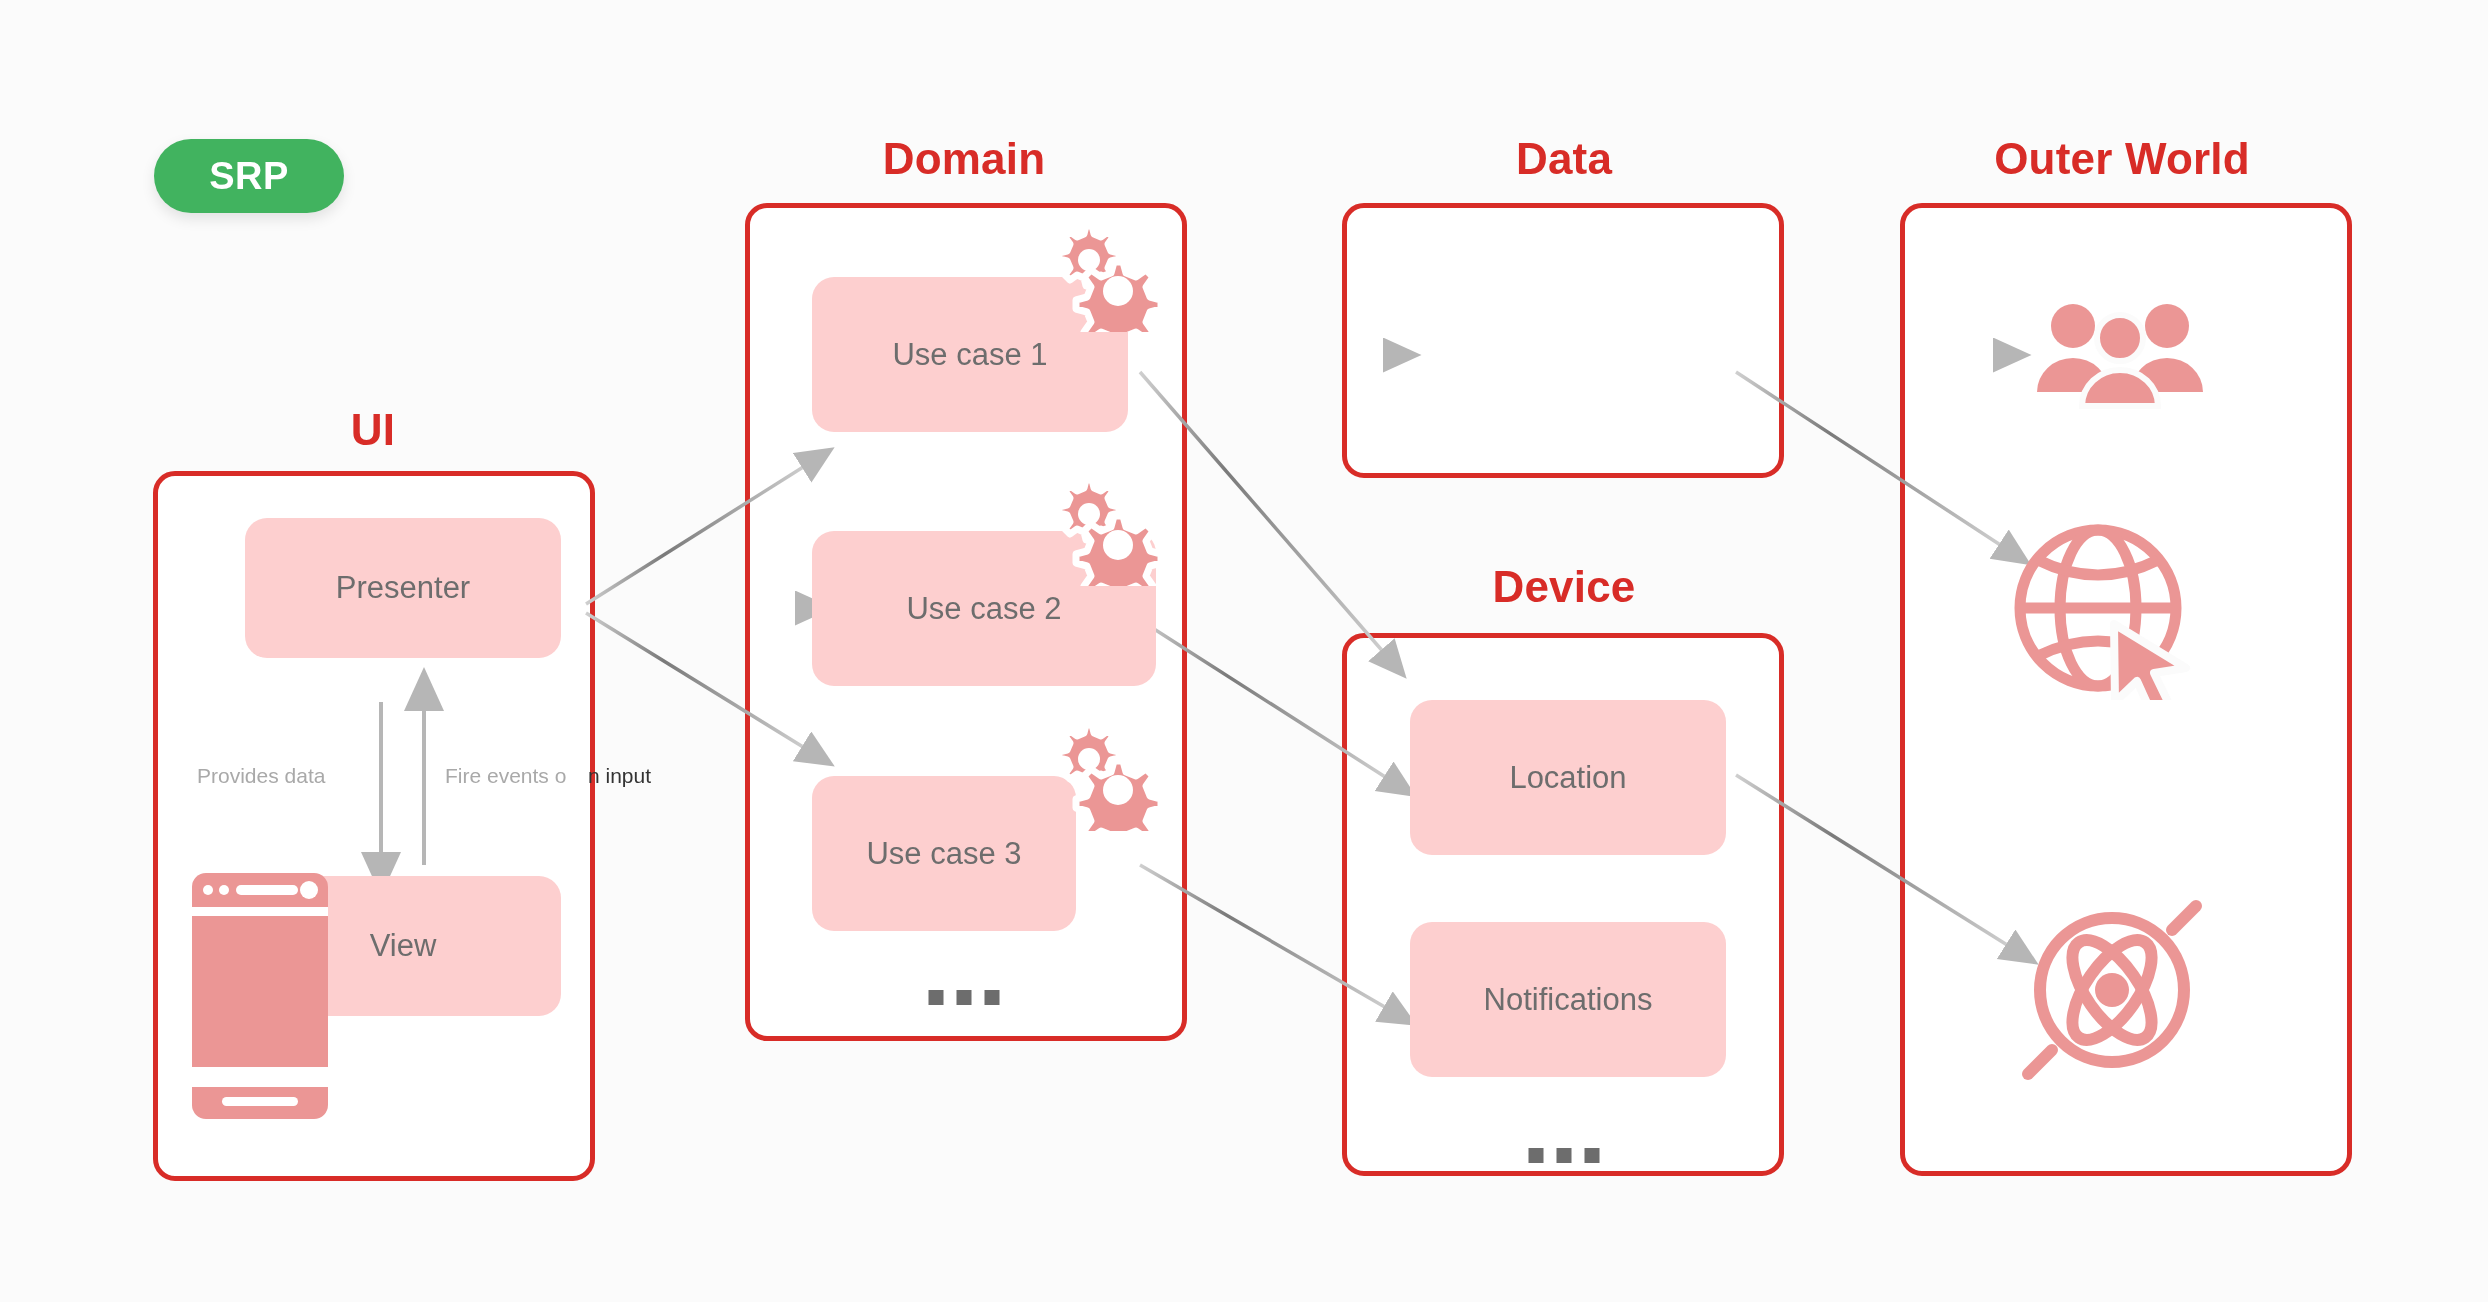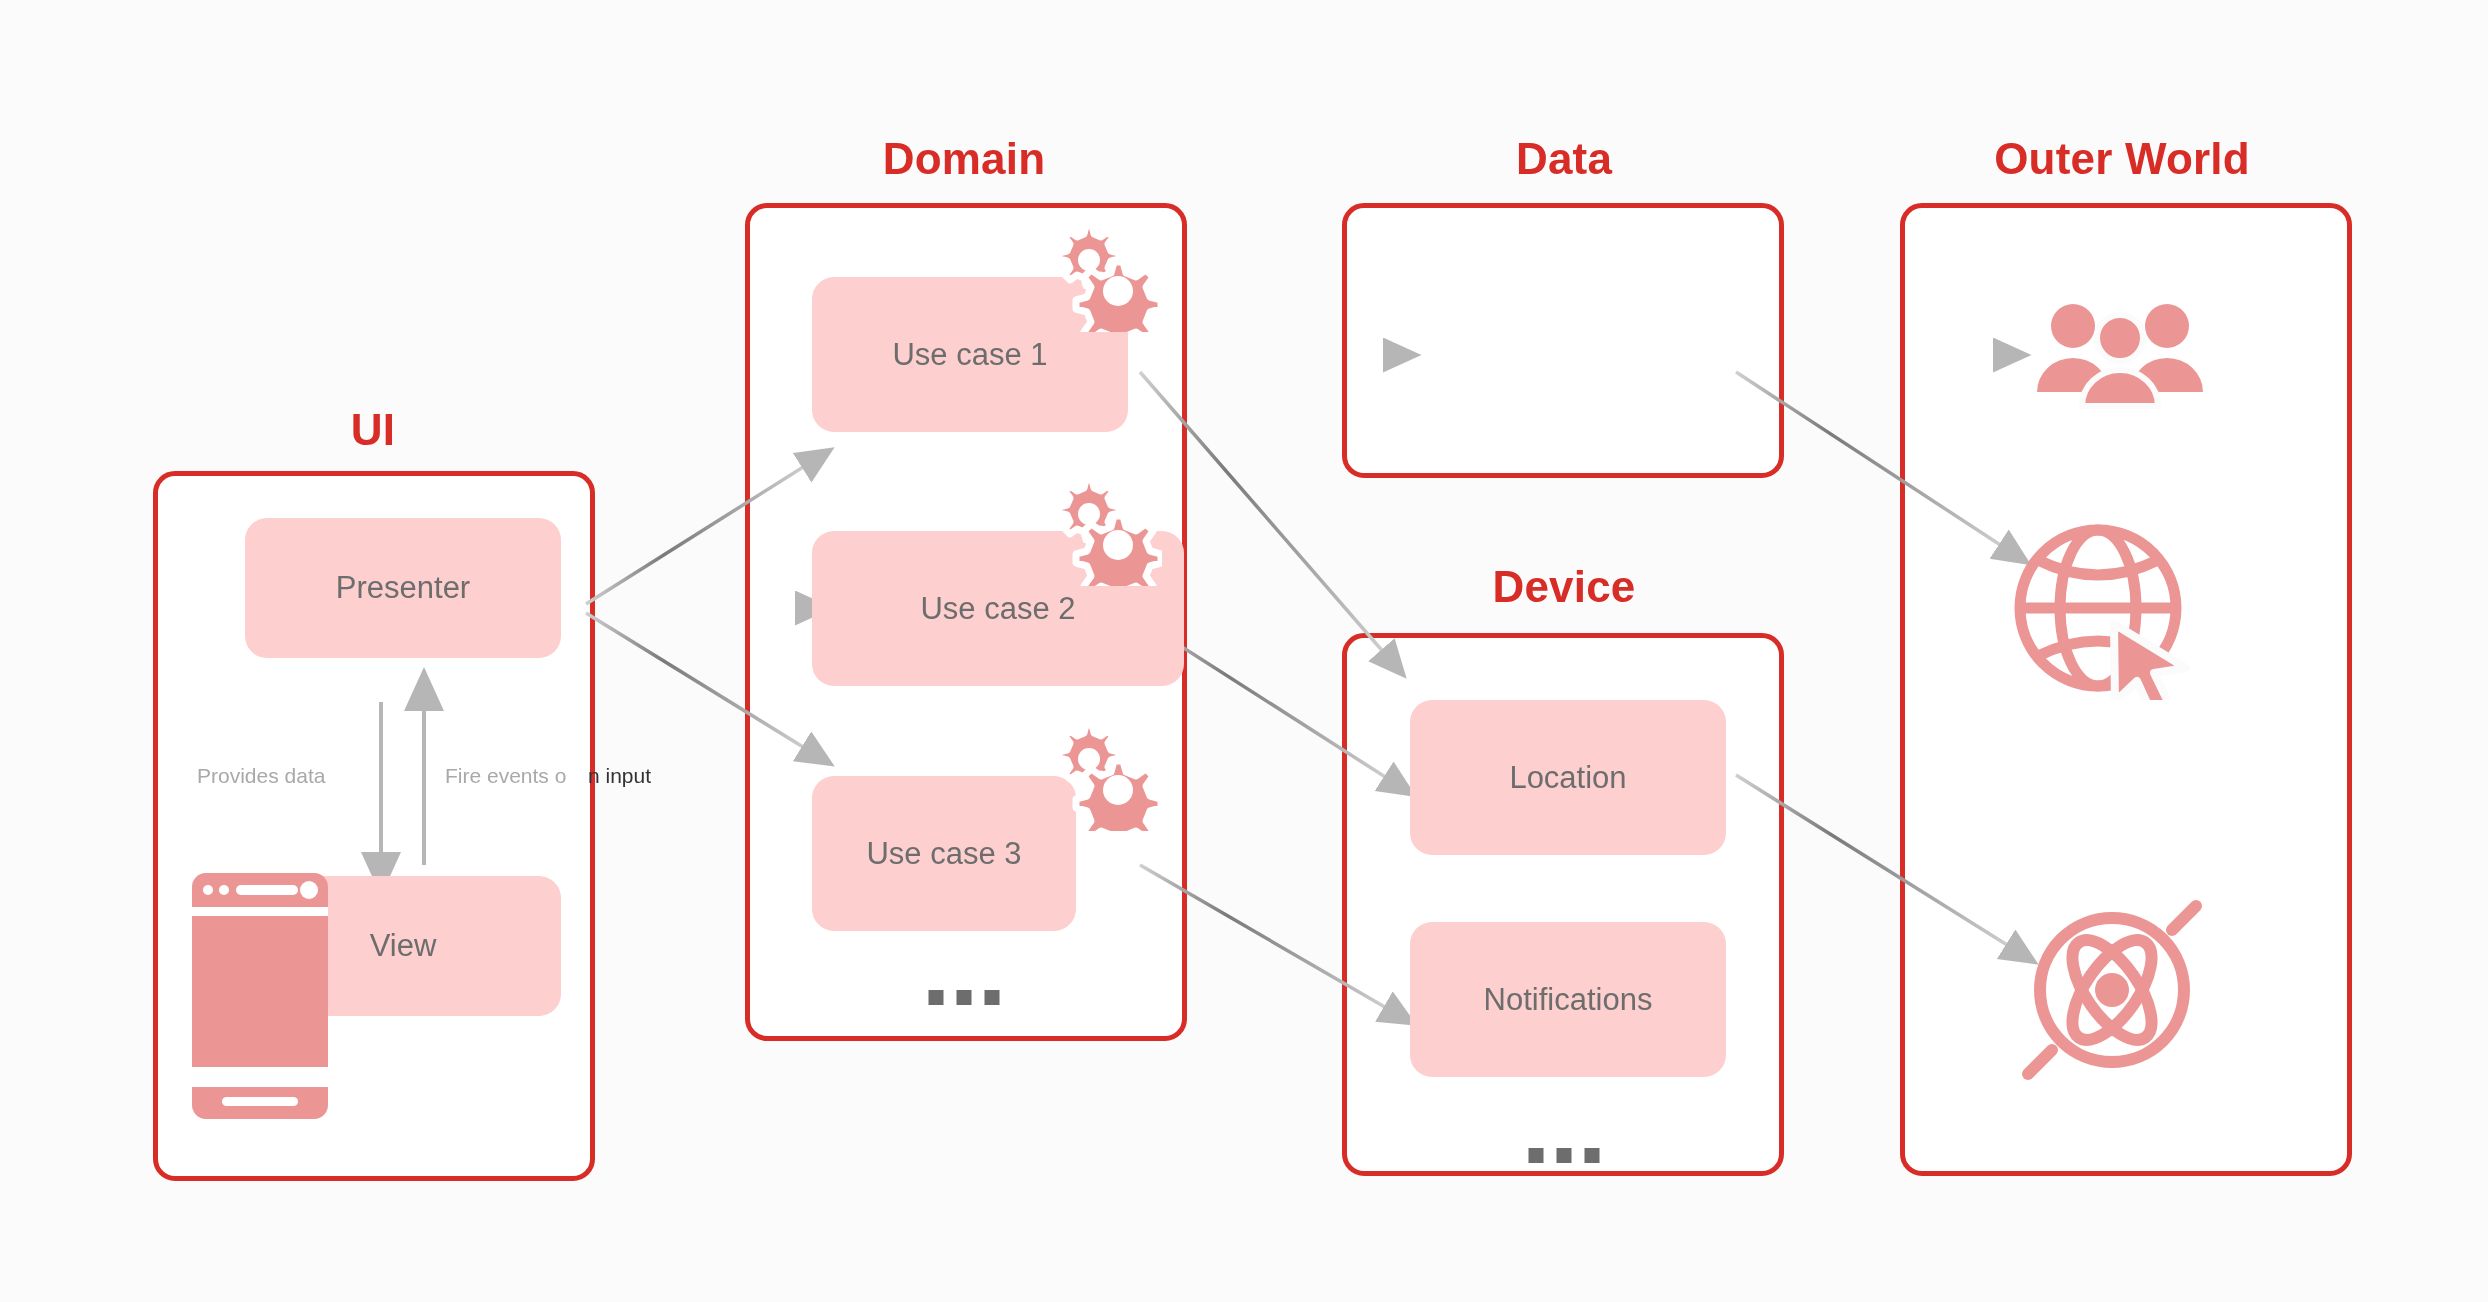--- a/index.html
+++ b/index.html
@@ -33,20 +33,23 @@
   .edge-label.dark{color:#333333;}
   .ellipsis{position:absolute;display:flex;gap:13px;transform:translateX(-50%);}
   .ellipsis i{display:block;width:15px;height:15px;background:#6d6d6d;}
   .icon-abs{position:absolute;}
 </style>
 </head>
 <body>
 
 <div id="stage">
 
+  <div class="srp-badge">
+    <span>SRP</span>
+  </div>
 
   <div class="col-title" style="left:373px;top:405px;">UI</div>
   <div class="col-title" style="left:964px;top:134px;">Domain</div>
   <div class="col-title" style="left:1564px;top:134px;">Data</div>
   <div class="col-title" style="left:1564px;top:562px;">Device</div>
   <div class="col-title" style="left:2122px;top:134px;">Outer World</div>
 
   <div class="red-box" style="left:153px;top:471px;width:442px;height:710px;"></div>
   <div class="red-box" style="left:745px;top:203px;width:442px;height:838px;"></div>
   <div class="red-box" style="left:1342px;top:203px;width:442px;height:275px;"></div>
@@ -115,21 +118,21 @@
   </div>
   <svg class="icon-abs" style="left:1044px;top:220px;" width="118" height="112" viewBox="0 0 118 112">
     <g fill="#eb9695" stroke="#ffffff" stroke-width="7" stroke-linejoin="round">
       <path d="M42 6 l6 0 2 8 7 3 7-5 5 5 -5 7 3 7 8 2 0 6 -8 2 -3 7 5 7 -5 5 -7-5 -7 3 -2 8 -6 0 -2-8 -7-3 -7 5 -5-5 5-7 -3-7 -8-2 0-6 8-2 3-7 -5-7 5-5 7 5 7-3z"></path>
       <path d="M70 42 l9 0 3 11 10 4 10-7 7 7 -7 10 4 10 11 3 0 9 -11 3 -4 10 7 10 -7 7 -10-7 -10 4 -3 11 -9 0 -3-11 -10-4 -10 7 -7-7 7-10 -4-10 -11-3 0-9 11-3 4-10 -7-10 7-7 10 7 10-4z"></path>
     </g>
     <circle cx="45" cy="40" r="11" fill="#ffffff"></circle>
     <circle cx="74" cy="71" r="15" fill="#ffffff"></circle>
   </svg>
 
-  <div class="pink-box" style="left:812px;top:531px;width:372px;height:155px;">
+  <div class="pink-box" style="left:812px;top:531px;width:344px;height:155px;">
     <span>Use case 2</span>
   </div>
   <svg class="icon-abs" style="left:1044px;top:474px;" width="118" height="112" viewBox="0 0 118 112">
     <g fill="#eb9695" stroke="#ffffff" stroke-width="7" stroke-linejoin="round">
       <path d="M42 6 l6 0 2 8 7 3 7-5 5 5 -5 7 3 7 8 2 0 6 -8 2 -3 7 5 7 -5 5 -7-5 -7 3 -2 8 -6 0 -2-8 -7-3 -7 5 -5-5 5-7 -3-7 -8-2 0-6 8-2 3-7 -5-7 5-5 7 5 7-3z"></path>
       <path d="M70 42 l9 0 3 11 10 4 10-7 7 7 -7 10 4 10 11 3 0 9 -11 3 -4 10 7 10 -7 7 -10-7 -10 4 -3 11 -9 0 -3-11 -10-4 -10 7 -7-7 7-10 -4-10 -11-3 0-9 11-3 4-10 -7-10 7-7 10 7 10-4z"></path>
     </g>
     <circle cx="45" cy="40" r="11" fill="#ffffff"></circle>
     <circle cx="74" cy="71" r="15" fill="#ffffff"></circle>
   </svg>

